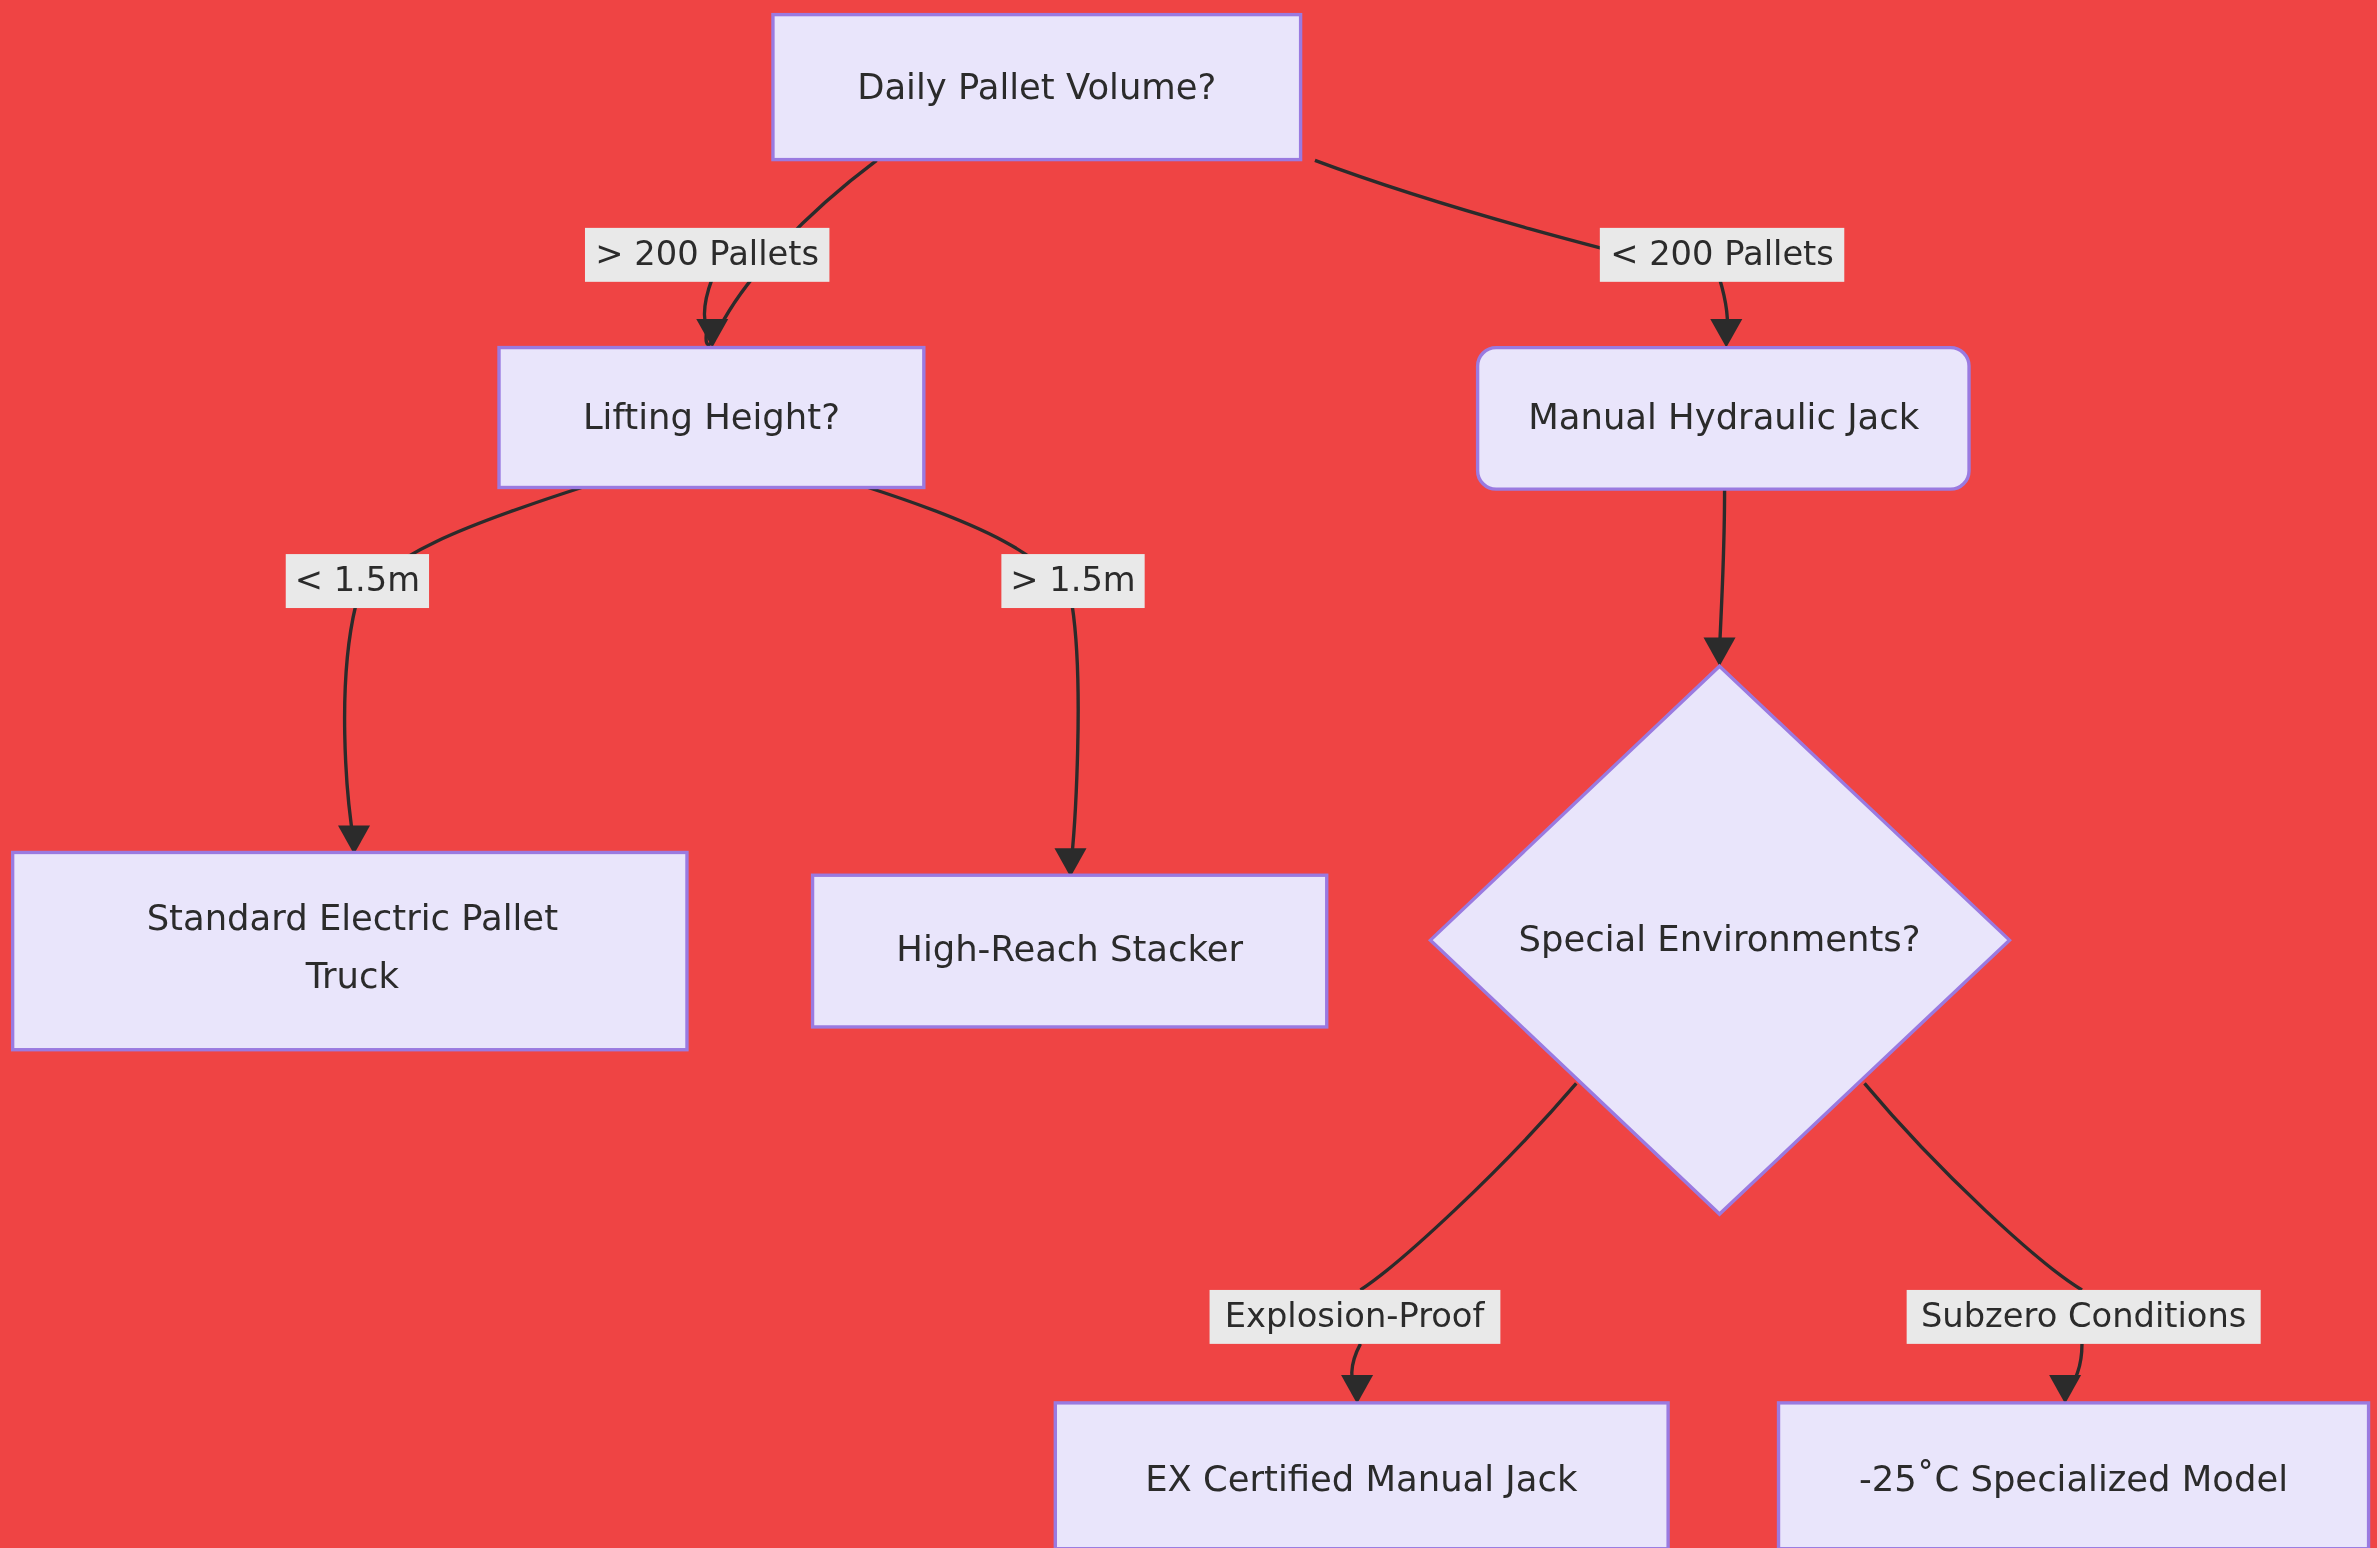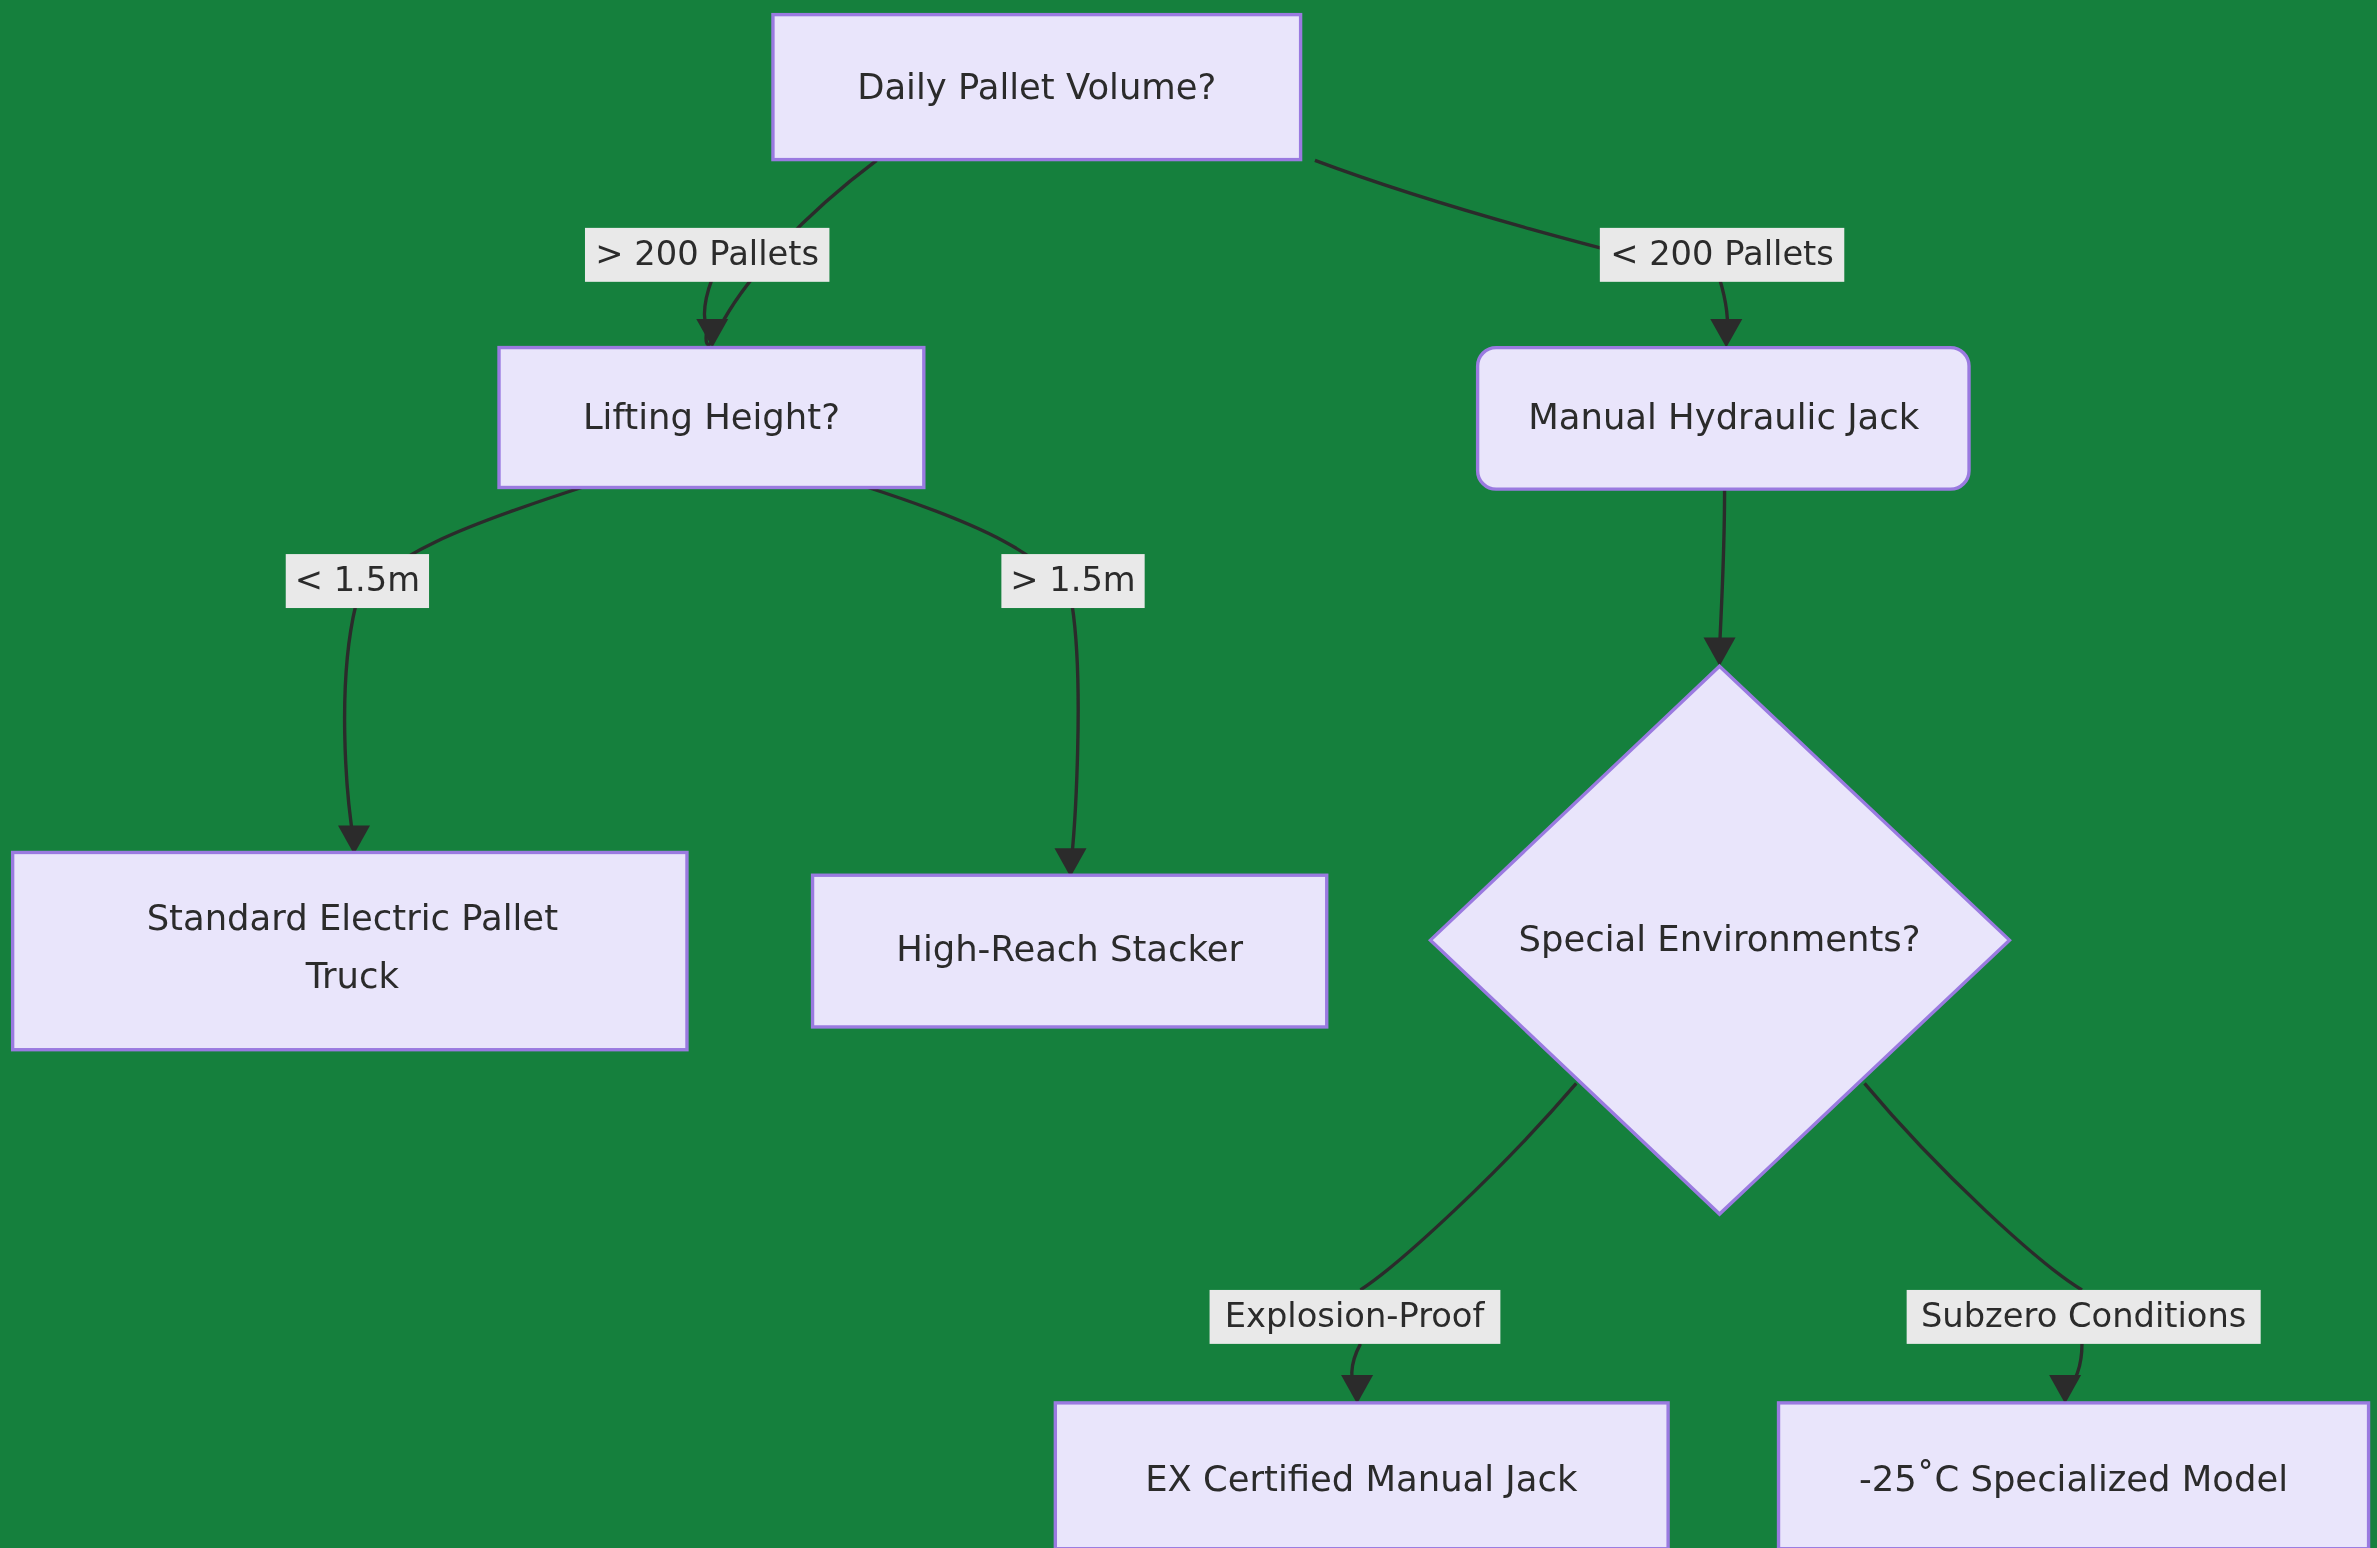--- a/index.html
+++ b/index.html
@@ -10,21 +10,21 @@
   body {
     width: 2377px;
     height: 1549px;
     overflow: hidden;
     font-family: "DejaVu Sans", sans-serif;
   }
   #flowchart-root {
     position: relative;
     width: 2377px;
     height: 1549px;
-    background: #15803d;
+    background: #ef4444;
   }
   svg#flow-svg {
     display: block;
     width: 2377px;
     height: 1549px;
   }
   .node-shape {
     fill: #e9e5fb;
     stroke: #9a7ae0;
     stroke-width: 4;

